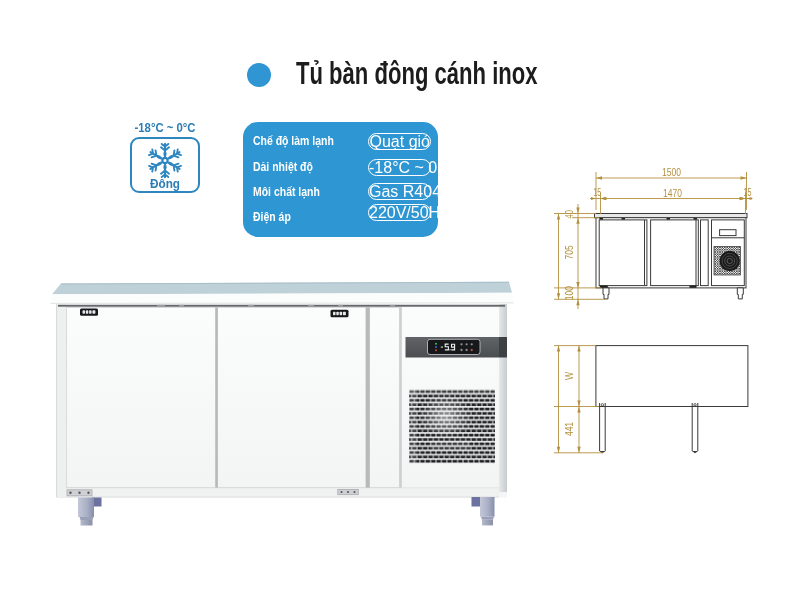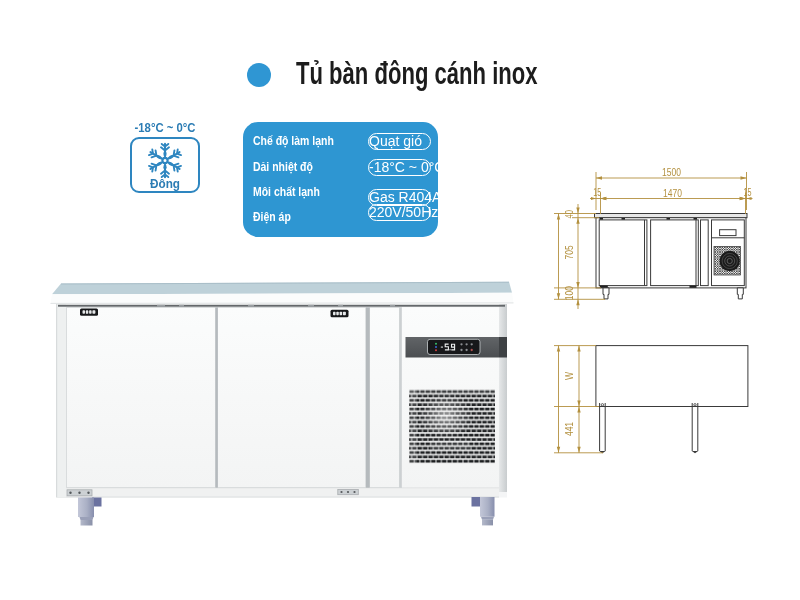--- a/index.html
+++ b/index.html
@@ -8,21 +8,21 @@
   
   #title-circle{left:247px;top:63px;width:24px;height:24px;border-radius:50%;background:#2f96d3;}
   #title-text{left:296px;top:56px;font-size:31px;font-weight:bold;color:#1c1c1c;white-space:nowrap;transform:scaleX(0.712);transform-origin:0 0;}
   
   #badge-temp{left:130px;top:120px;width:70px;text-align:center;font-size:13px;font-weight:bold;color:#2b7cb4;white-space:nowrap;transform:scaleX(0.87);}
   #badge-box{left:130px;top:137px;width:66px;height:52px;border:2px solid #2e86c0;border-radius:9px;background:#fff;}
   #badge-dong{left:130px;top:175.5px;width:70px;text-align:center;font-size:13.5px;font-weight:bold;color:#2b7cb4;transform:scaleX(0.87);}
   
   #panel{left:243px;top:122px;width:195px;height:115px;background:#2e96d2;border-radius:15px;}
   .spec-label{position:absolute;left:9.5px;color:#ffffff;font-weight:bold;font-size:13.5px;white-space:nowrap;transform:scaleX(0.775);transform-origin:0 50%;}
-  .pill{position:absolute;left:125px;width:61px;height:15px;border:1.5px solid #ffffff;border-radius:9px;color:#fff;font-size:14px;text-align:left;line-height:15.5px;white-space:nowrap;}
+  .pill{position:absolute;left:125px;width:61px;height:15px;border:1.5px solid #ffffff;border-radius:9px;color:#fff;font-size:16px;text-align:right;line-height:15.5px;white-space:nowrap;}
 </style>
 </head>
 <body>
   <div class="abs" id="title-circle"></div>
   <div class="abs" id="title-text">Tủ bàn đông cánh inox</div>
 
   <div class="abs" id="badge-temp">-18°C ~ 0°C</div>
   <div class="abs" id="badge-box">
     <svg width="66" height="52" viewBox="0 0 66 52">
       <g transform="translate(33,21.5)" stroke="#2e86c0" fill="none" stroke-width="2" stroke-linecap="round">
@@ -52,21 +52,21 @@
   </div>
   <div class="abs" id="badge-dong">Đông</div>
 
   <div class="abs" id="panel">
     <div class="spec-label" style="top:11px;">Chế độ làm lạnh</div>
     <div class="spec-label" style="top:37px;">Dải nhiệt độ</div>
     <div class="spec-label" style="top:62px;">Môi chất lạnh</div>
     <div class="spec-label" style="top:87px;">Điện áp</div>
     <div class="pill" style="top:11px;">Quạt gió</div>
     <div class="pill" style="top:37px;">-18°C ~ 0°C</div>
-    <div class="pill" style="top:67px;">Gas R404A</div>
+    <div class="pill" style="top:61px;">Gas R404A</div>
     <div class="pill" style="top:82px;">220V/50Hz</div>
   </div>
 
   <svg class="abs" id="techsvg" style="left:540px;top:160px;" width="260" height="310" viewBox="540 160 260 310">
     <defs>
       <pattern id="hatch" width="2.4" height="2.4" patternUnits="userSpaceOnUse">
         <path d="M0,2.4 L2.4,0 M0,0 L2.4,2.4" stroke="#232323" stroke-width="0.65" fill="none"></path>
       </pattern>
     </defs>
 

